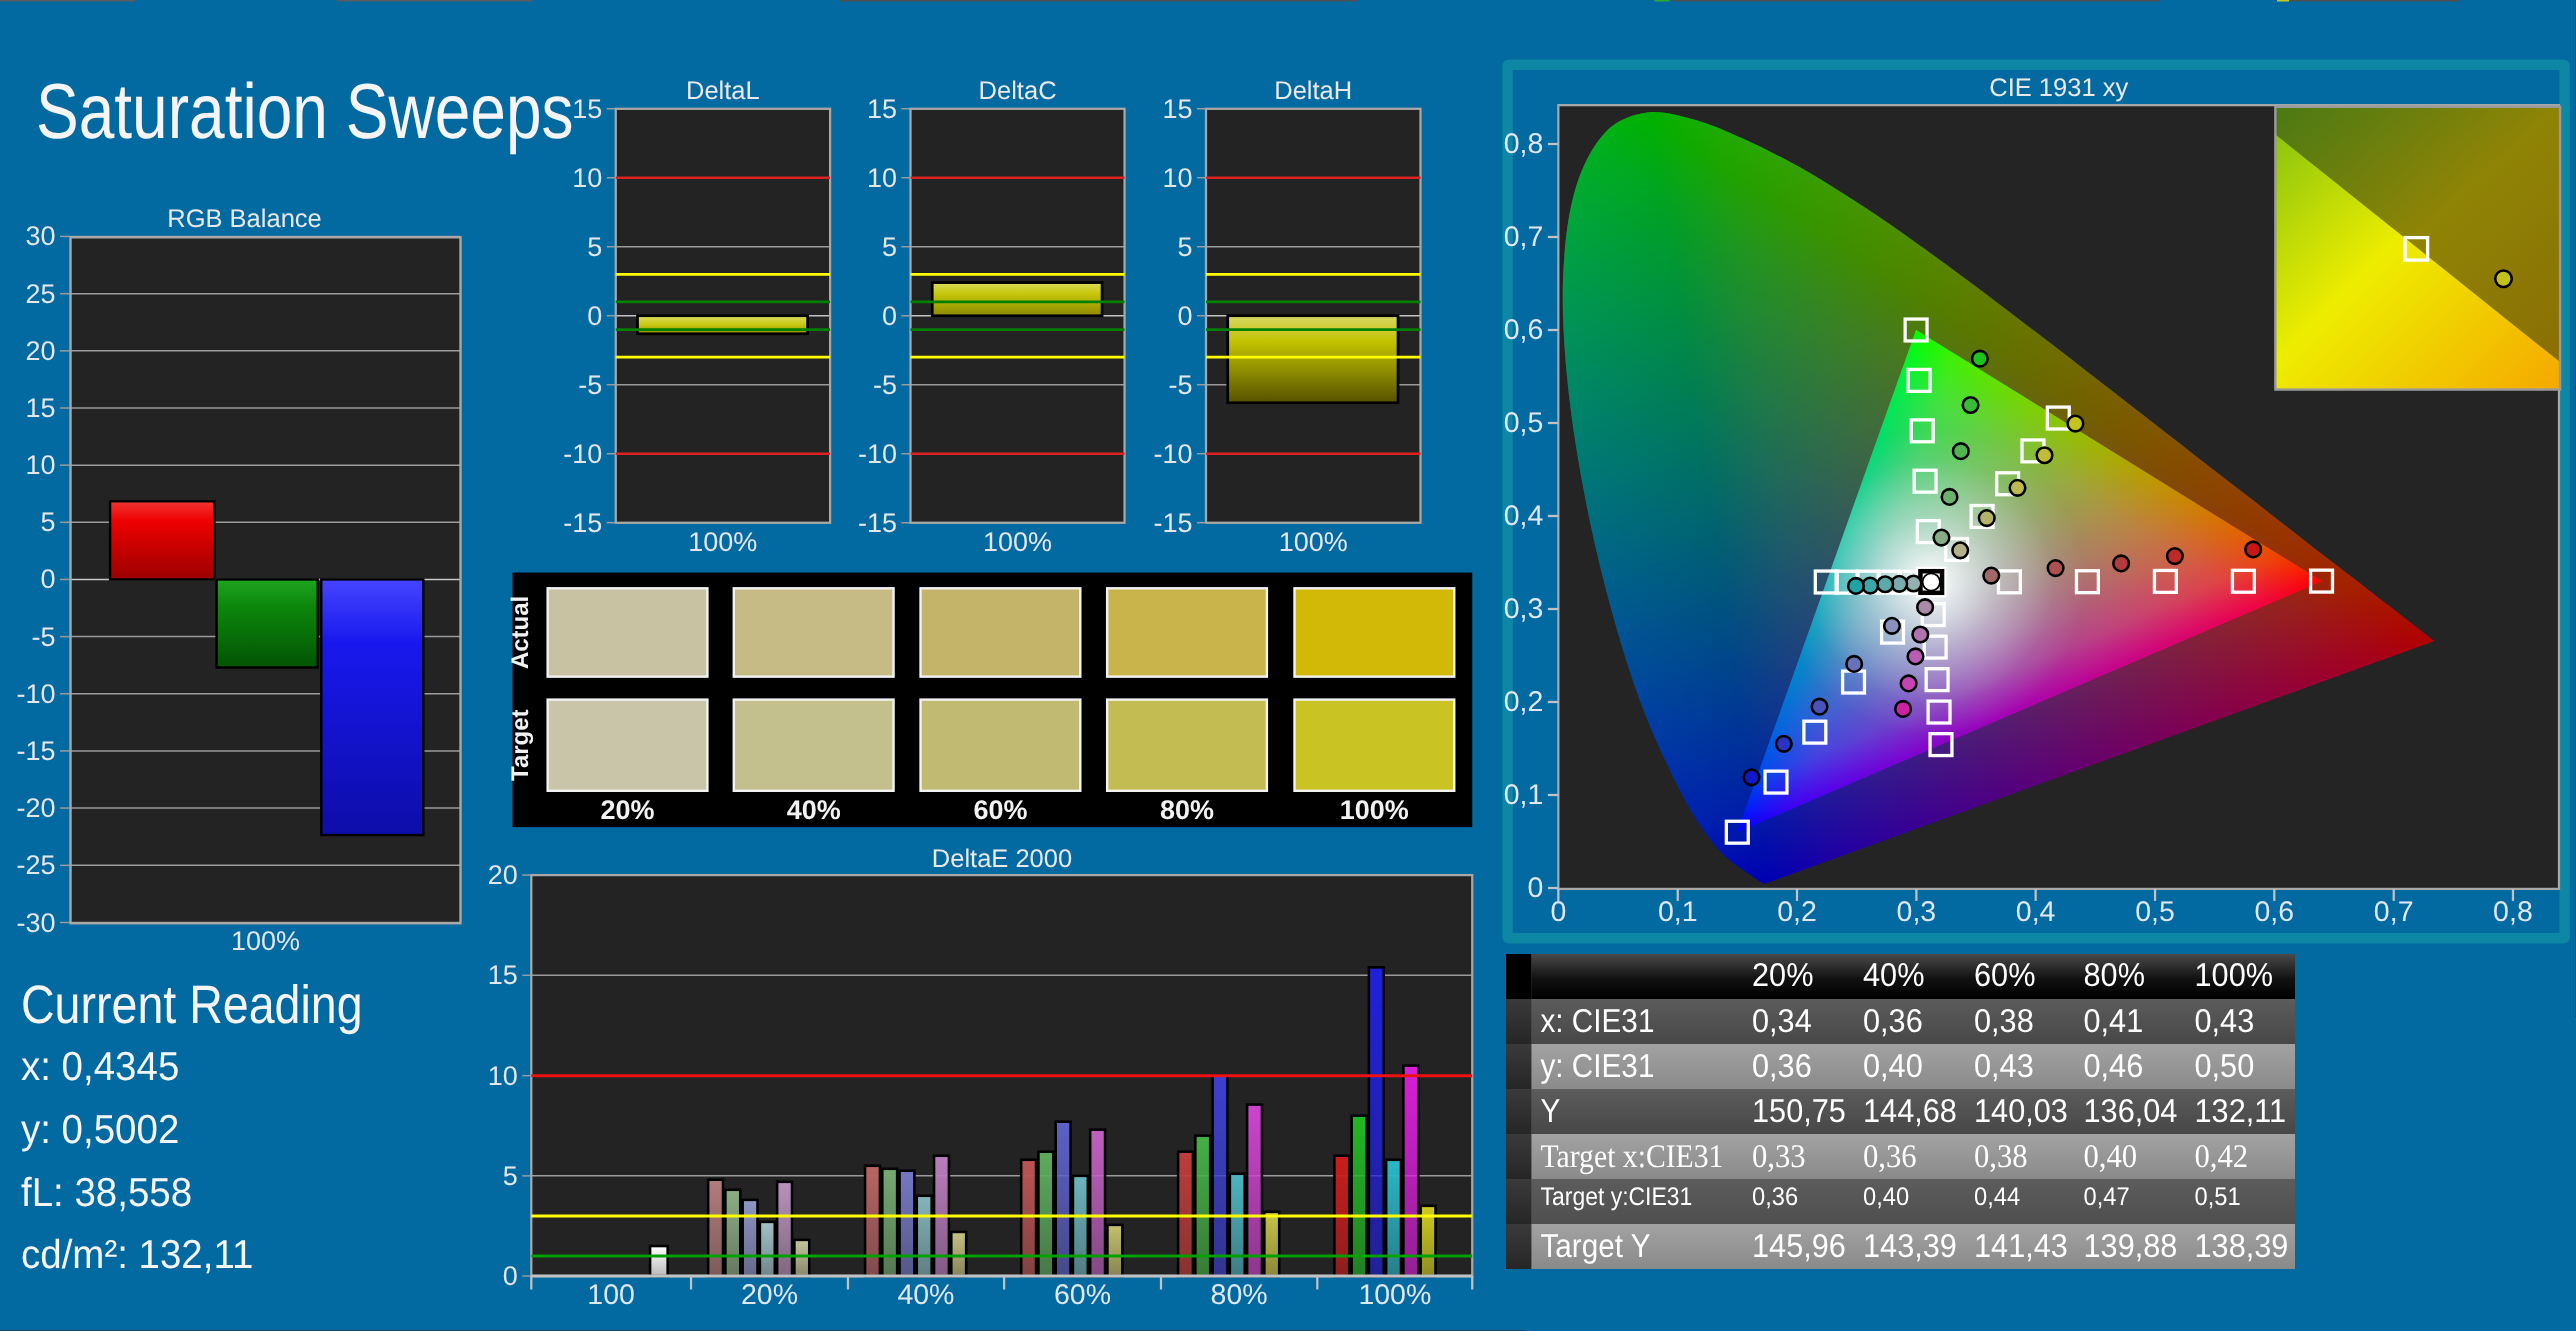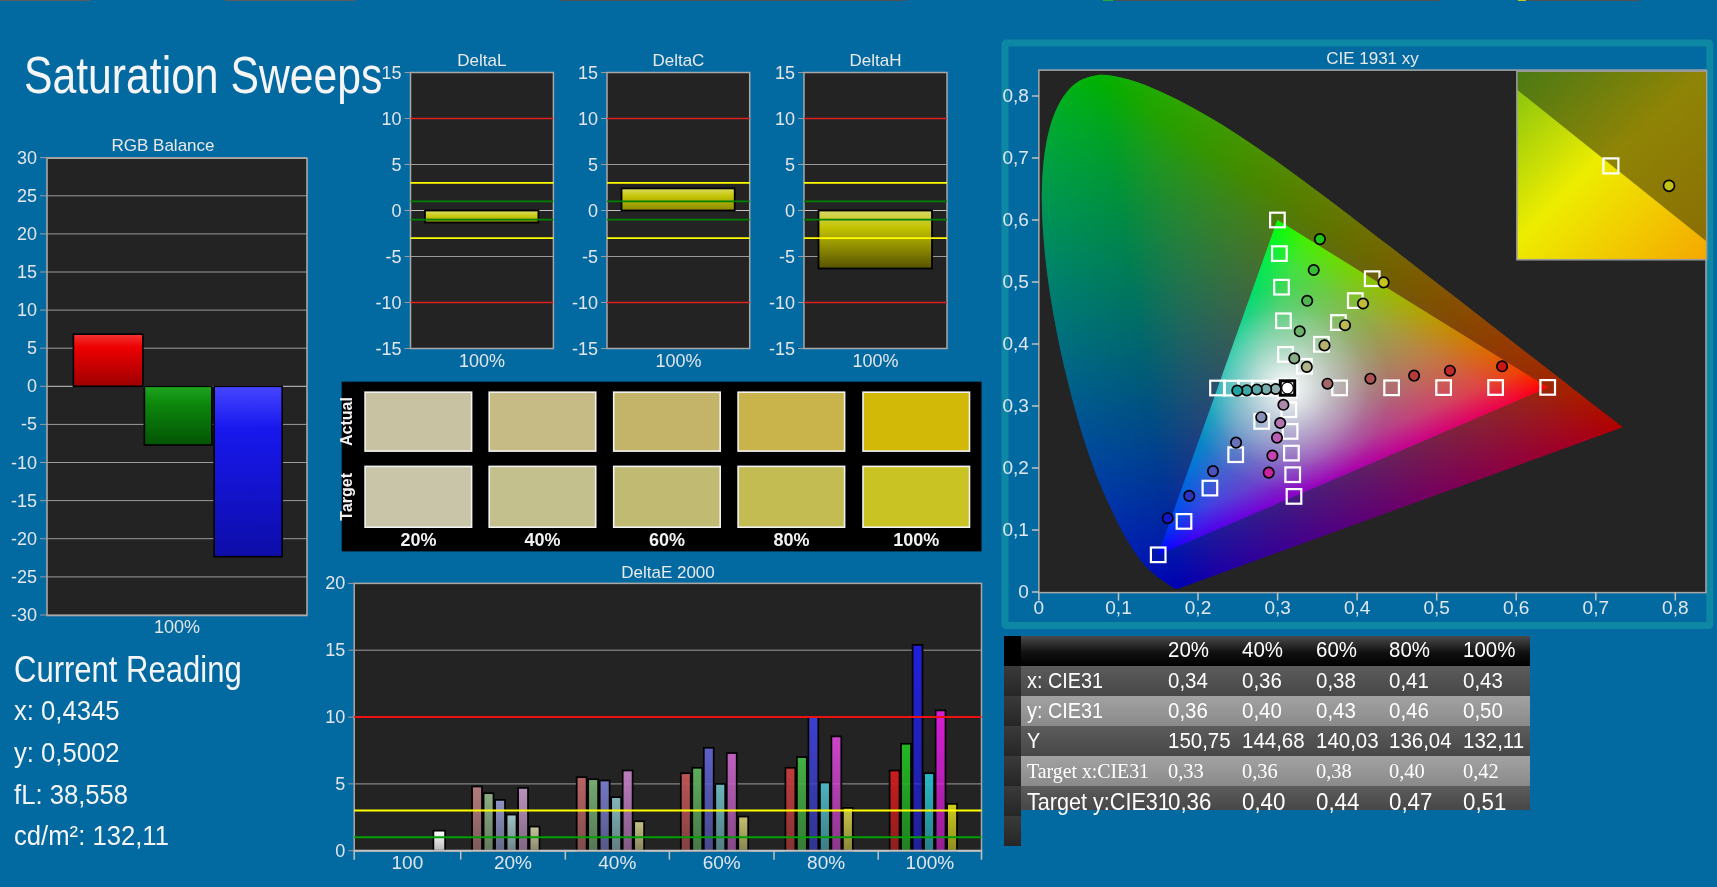--- a/index.html
+++ b/index.html
@@ -667,21 +667,29 @@
 <div style="position:absolute;left:1004.2px;top:756.0px;width:16.8px;height:30.0px;background:linear-gradient(#3a3a3a,#262626);"></div>
 <div style="position:absolute;left:1021px;top:756.0px;width:509.3px;height:30.0px;background:linear-gradient(#a2a2a2,#8a8a8a);color:#fff;font-size:22px;font-family:Liberation Serif, serif;">
       <span style="position:absolute;left:6px;top:2px;transform:scaleX(0.9);transform-origin:0 0;white-space:nowrap;">Target x:CIE31</span>
       <span style="position:absolute;left:147px;top:2px;transform:scaleX(0.93);transform-origin:0 0;">0,33</span>
       <span style="position:absolute;left:220.79999999999995px;top:2px;transform:scaleX(0.93);transform-origin:0 0;">0,36</span>
       <span style="position:absolute;left:294.5px;top:2px;transform:scaleX(0.93);transform-origin:0 0;">0,38</span>
       <span style="position:absolute;left:368.20000000000005px;top:2px;transform:scaleX(0.93);transform-origin:0 0;">0,40</span>
       <span style="position:absolute;left:441.9000000000001px;top:2px;transform:scaleX(0.93);transform-origin:0 0;">0,42</span>
     </div>
 <div style="position:absolute;left:1004.2px;top:786.0px;width:16.8px;height:30.0px;background:linear-gradient(#3a3a3a,#262626);"></div>
-<div style="position:absolute;left:1021px;top:786.0px;width:509.3px;height:24px;background:linear-gradient(#5c5c5c,#474747);color:#fff;font-size:24px;">
+<div style="position:absolute;left:1021px;top:786.0px;width:509.3px;height:48px;background:linear-gradient(#5c5c5c,#474747);color:#fff;font-size:17px;">
       <span style="position:absolute;left:6px;top:2px;transform:scaleX(0.9);transform-origin:0 0;white-space:nowrap;">Target y:CIE31</span>
       <span style="position:absolute;left:147px;top:2px;transform:scaleX(0.93);transform-origin:0 0;">0,36</span>
       <span style="position:absolute;left:220.79999999999995px;top:2px;transform:scaleX(0.93);transform-origin:0 0;">0,40</span>
       <span style="position:absolute;left:294.5px;top:2px;transform:scaleX(0.93);transform-origin:0 0;">0,44</span>
       <span style="position:absolute;left:368.20000000000005px;top:2px;transform:scaleX(0.93);transform-origin:0 0;">0,47</span>
       <span style="position:absolute;left:441.9000000000001px;top:2px;transform:scaleX(0.93);transform-origin:0 0;">0,51</span>
     </div>
 <div style="position:absolute;left:1004.2px;top:816.0px;width:16.8px;height:30.0px;background:linear-gradient(#3a3a3a,#262626);"></div>
+<div style="position:absolute;left:1021px;top:816.0px;width:509.3px;height:30.0px;background:linear-gradient(#a2a2a2,#8a8a8a);color:#fff;font-size:22px;">
+      <span style="position:absolute;left:6px;top:2px;transform:scaleX(0.9);transform-origin:0 0;white-space:nowrap;">Target Y</span>
+      <span style="position:absolute;left:147px;top:2px;transform:scaleX(0.93);transform-origin:0 0;">145,96</span>
+      <span style="position:absolute;left:220.79999999999995px;top:2px;transform:scaleX(0.93);transform-origin:0 0;">143,39</span>
+      <span style="position:absolute;left:294.5px;top:2px;transform:scaleX(0.93);transform-origin:0 0;">141,43</span>
+      <span style="position:absolute;left:368.20000000000005px;top:2px;transform:scaleX(0.93);transform-origin:0 0;">139,88</span>
+      <span style="position:absolute;left:441.9000000000001px;top:2px;transform:scaleX(0.93);transform-origin:0 0;">138,39</span>
+    </div>
 </div>
 </body></html>

